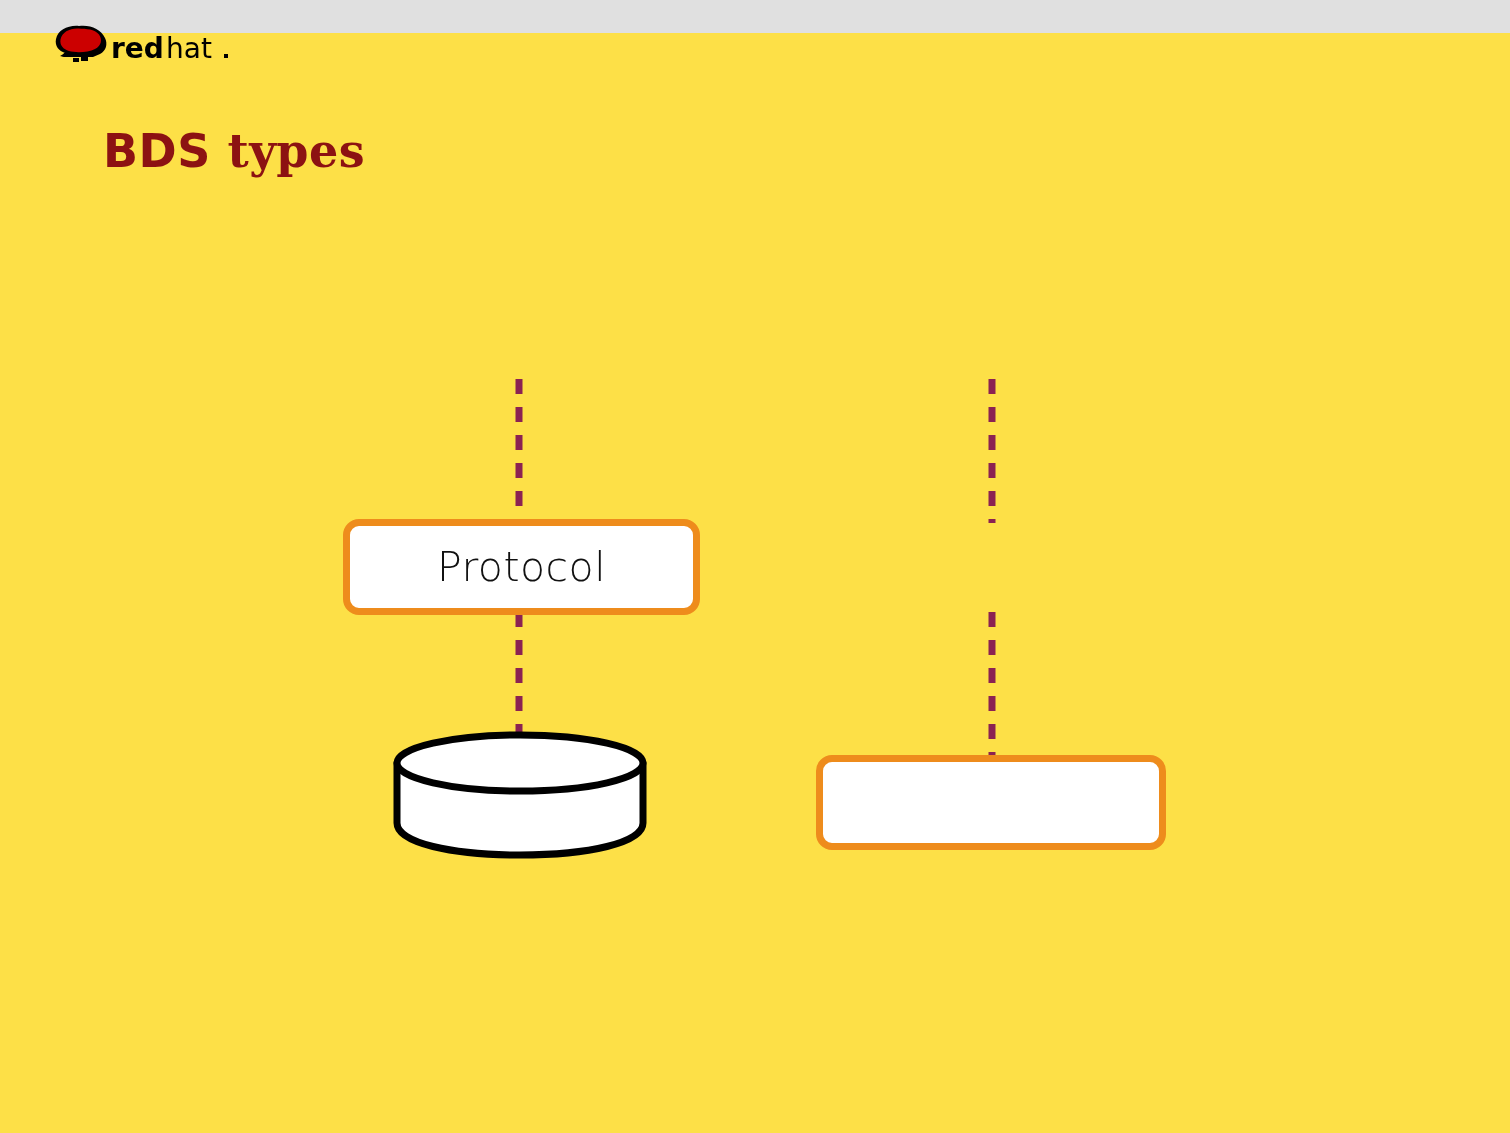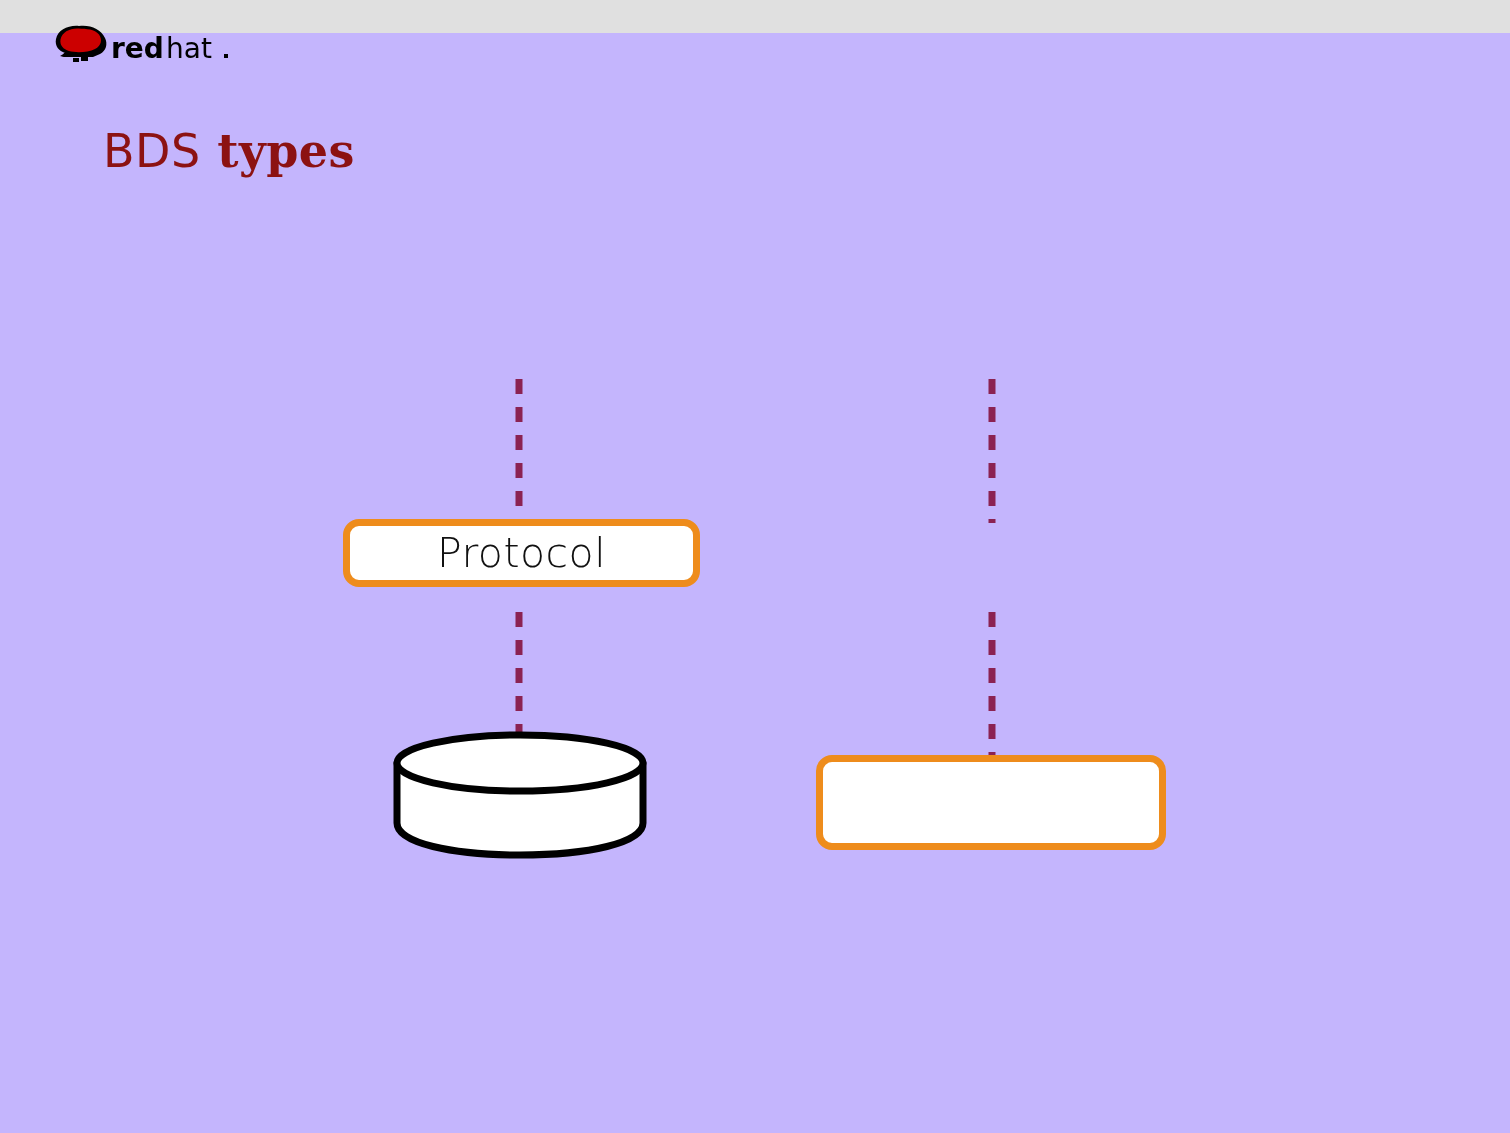--- a/index.html
+++ b/index.html
@@ -4,21 +4,21 @@
 <style>
   html, body {
     margin: 0;
     padding: 0;
     background: #ffffff;
   }
   #slide {
     position: relative;
     width: 1510px;
     height: 1133px;
-    background: #c4b5fd;
+    background: #fde047;
     overflow: hidden;
     font-family: "DejaVu Sans", sans-serif;
   }
 
   
   #top-band {
     position: absolute;
     left: 0; top: 0;
     width: 1510px;
     height: 33px;
@@ -42,21 +42,21 @@
     top: 124px;
     font-family: "DejaVu Serif", serif;
     font-size: 46px;
     font-weight: bold;
     color: #8c1212;
     letter-spacing: 0.5px;
     white-space: nowrap;
   }
   #page-title .sans {
     font-family: "DejaVu Sans", sans-serif;
-    font-weight: normal;
+    font-weight: bold;
     margin-top: 46px;
   }
 
   
   #diagram {
     position: absolute;
     left: 0; top: 0;
     width: 1510px;
     height: 1133px;
     pointer-events: none;
@@ -81,21 +81,21 @@
     color: #111111;
     letter-spacing: 0.5px;
     line-height: 1;
     white-space: nowrap;
   }
 
   #box-protocol {
     left: 343px;
     top: 519px;
     width: 357px;
-    height: 68px;
+    height: 96px;
   }
   #box-format {
     left: 816px;
     top: 519px;
     width: 350px;
     height: 96px;
   }
   #box-empty {
     left: 816px;
     top: 755px;

